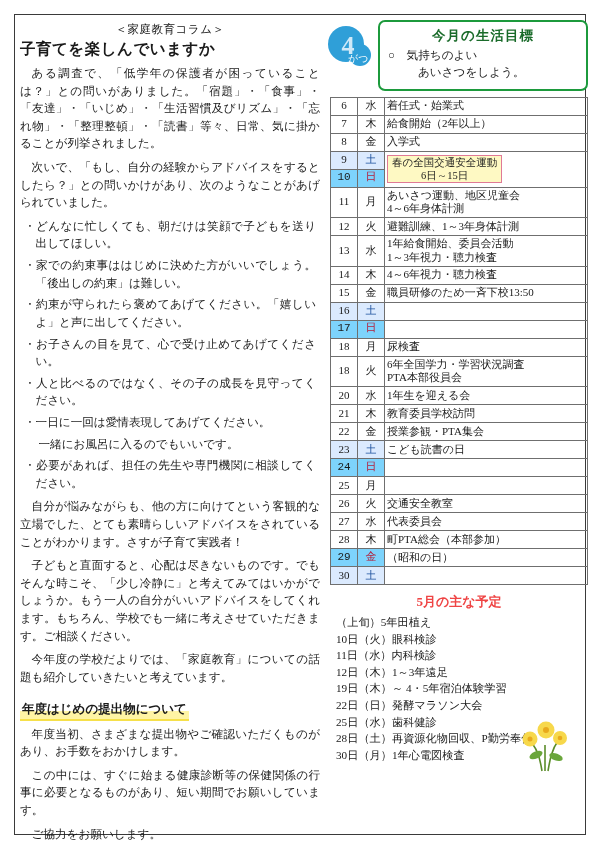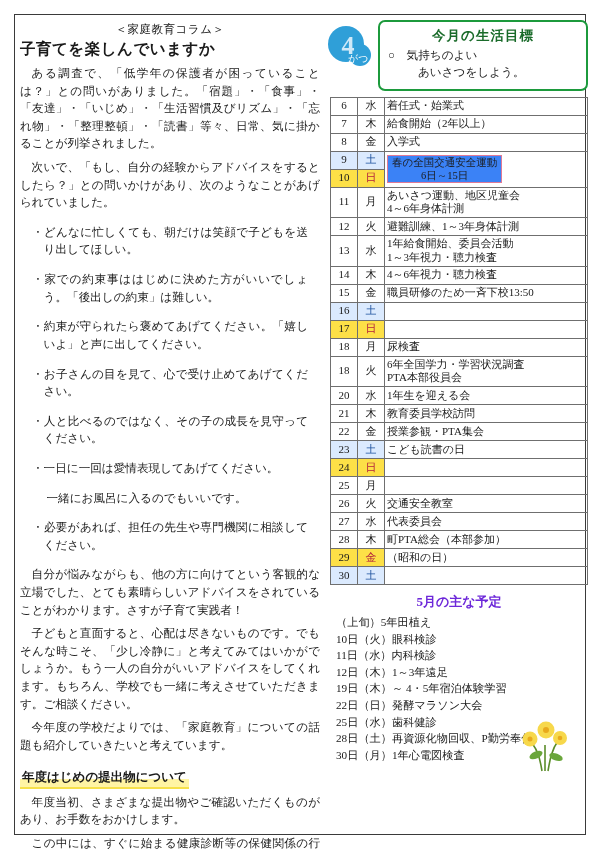--- a/index.html
+++ b/index.html
@@ -65,21 +65,21 @@
   }
   p.indent{ text-indent:1em; }
   ul.bullets{
     list-style:none;
     margin:0 0 6px 0;
     padding:0;
   }
   ul.bullets li{
     font-size:11.6px;
     line-height:1.52;
-    margin:12px;
+    margin:4px;
     text-indent:0;
     padding-left:1em;
     text-align:justify;
   }
   ul.bullets li .dot{ margin-left:-1em; }
   .sub-head{
     display:inline-block;
     font-size:12.5px;
     font-weight:bold;
     border-bottom:2px solid #f6e04a;
@@ -140,39 +140,39 @@
     border:1px solid #6f6f6f;
     padding:1px 2px;
     height:15px;
     vertical-align:middle;
     line-height:1.25;
   }
   td.c-day{ width:22px; text-align:center; }
   td.c-wd{ width:22px; text-align:center; }
   td.c-ev{ text-align:left; padding-left:4px; }
   tr.sat td.c-day, tr.sat td.c-wd{ background:#dbeafe; }
-  tr.sun td.c-day, tr.sun td.c-wd{ background:#fde047; }
+  tr.sun td.c-day, tr.sun td.c-wd{ background:#7dd3fc;font-family:Liberation Mono, monospace; }
   tr.sat td.c-wd{ color:#1b4f9c; }
   tr.sun td.c-wd{ color:#b3203c; }
   .ev-two{ line-height:1.28; }
   .pink-box{
     display:inline-block;
     border:1px solid #e07a96;
-    background:#3b82f6;
+    background:#fef9c3;
     padding:0 4px;
     font-size:10.5px;
     line-height:1.25;
   }
   .center-ev{ text-align:center; }
 
   .plan-title{
     text-align:center;
     font-weight:bold;
     font-size:13px;
-    color:#6d28d9;
+    color:#ef4444;
     margin:8px 0 3px 0;
   }
   ul.plan{
     list-style:none;
     margin:0;padding:0 0 0 6px;
   }
   ul.plan li{
     font-size:11.2px;
     line-height:1.48;
   }

